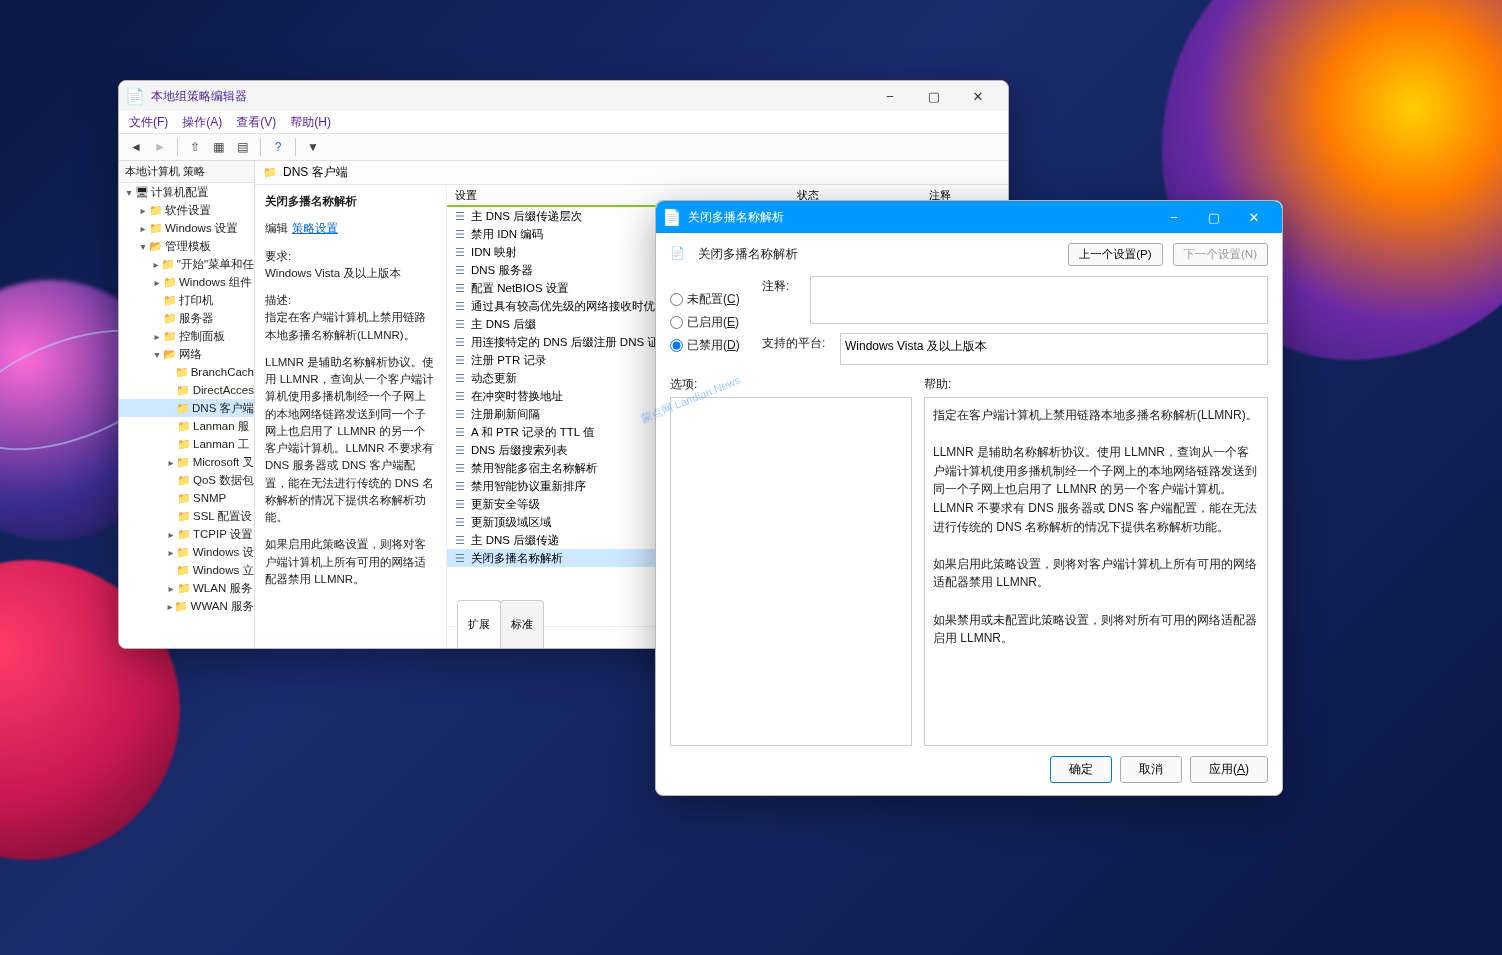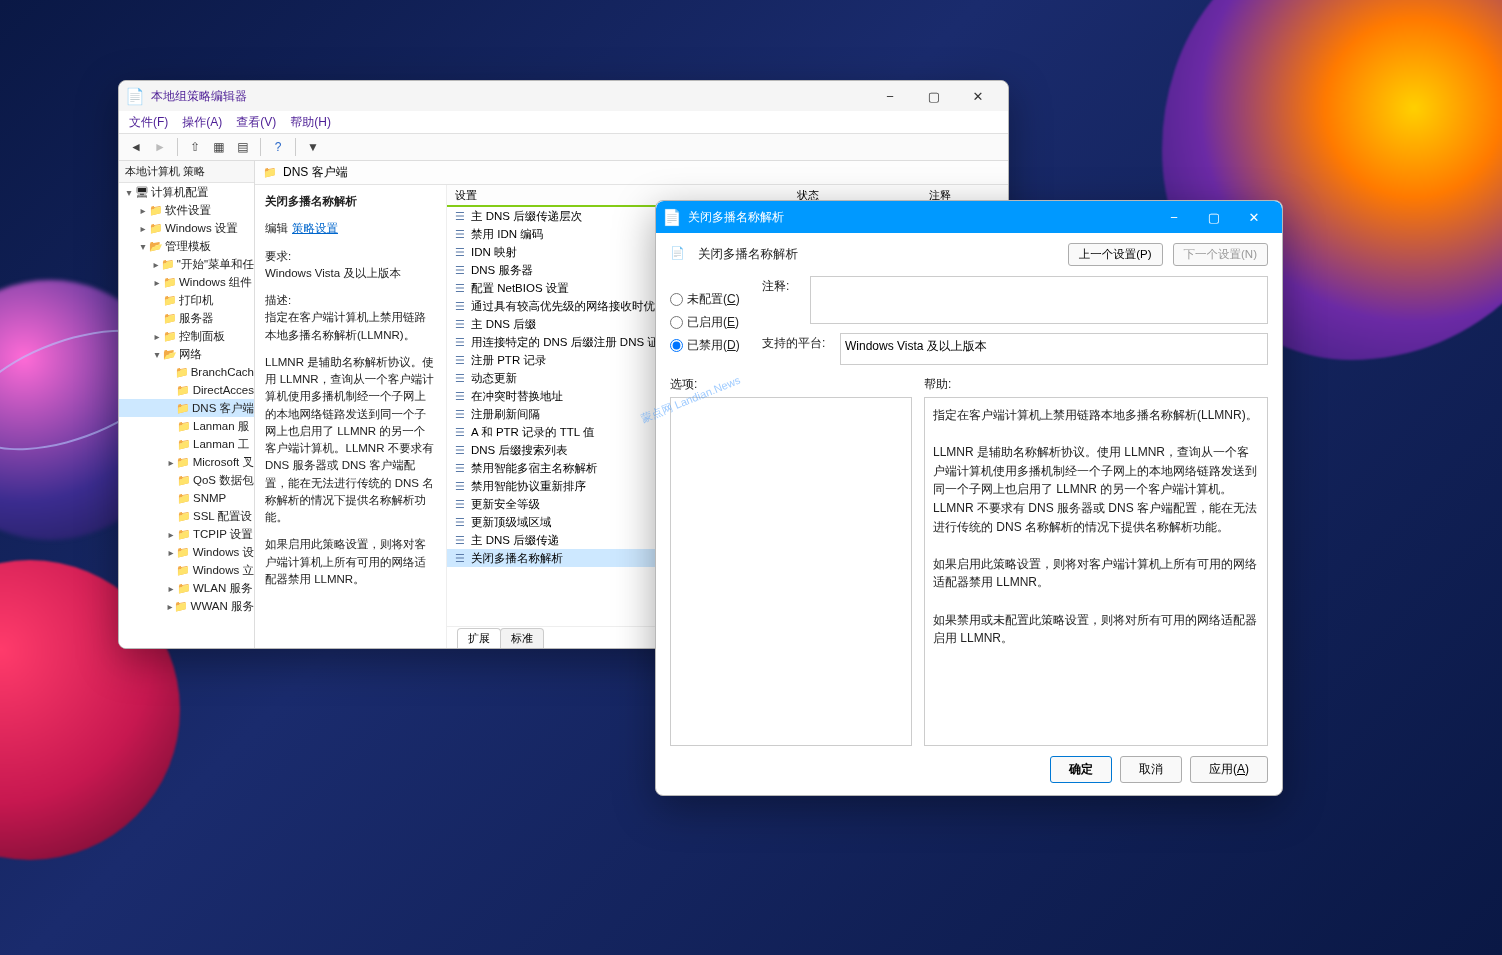--- a/index.html
+++ b/index.html
@@ -45,21 +45,21 @@
 .settings { flex: 1; font-size: 11.5px; display:flex; flex-direction:column;}
 .shdr { display: flex; height: 22px; align-items: center; border-bottom: 2px solid #84cc16; background: #fdfdfd; font-size: 11px; }
 .shdr .c1 { width: 350px; padding-left: 8px; }
 .shdr .c2 { width: 132px; }
 .shdr .c3 { flex:1; }
 .slist { flex:1; overflow:hidden;}
 .srow { display: flex; align-items: center; height: 18px; padding-left: 8px; white-space:nowrap;}
 .srow.sel { background: #cde8ff; }
 .srow .si { width: 16px; color: #5a7aa8; font-size: 11px; }
 .tabsrow{ height:22px; display:flex; align-items:flex-end; padding-left:10px; gap:0; font-size:11px; border-top:1px solid #eee;}
-.tabsrow .tab{ padding:2px 10px; border:1px solid #ccc; border-bottom:none; background:#fff; border-radius:4px 4px 0 0; margin-right:-1px;}
+.tabsrow .tab{ padding:16px 10px; border:1px solid #ccc; border-bottom:none; background:#fff; border-radius:4px 4px 0 0; margin-right:-1px;}
 .tabsrow .tab.active{ background:#fff; position:relative; }
 .tabsrow .tab:not(.active){ background:#f3f3f3; }
 
 
 .dlg { left: 655px; top: 200px; width: 628px; height: 596px; border-radius: 8px; }
 .dlg .titlebar { background: #0099ff; color: #fff; height: 32px; }
 .dlg .titlebar .title { color: #fff; }
 .dlg .winbtn { color: #fff; width: 40px; height: 32px; }
 .dlg-body { padding: 10px 14px 12px; font-size: 12px; color: #222; height: calc(100% - 32px); display:flex; flex-direction:column;}
 .dlg-top { display: flex; align-items: center; gap: 10px; margin-bottom: 10px; }
@@ -77,21 +77,21 @@
 .plat-box textarea{ height:32px;}
 .lblcol{ font-size:12px; width:92px; padding-top:2px;}
 .mid { display:flex; gap:12px; flex:1; min-height:0;}
 .mid .opt { flex:0 0 242px; border:1px solid #ccc; padding:6px; background:#fff;}
 .mid .help { flex:1; border:1px solid #ccc; padding:8px; background:#fff; font-size:12px; line-height:1.55; overflow:auto; white-space:pre-wrap;}
 .mid-labels{ display:flex; gap:12px; font-size:12px; margin-bottom:4px;}
 .mid-labels .l1{ flex:0 0 242px;}
 .mid-labels .l2{ flex:1;}
 .btnrow{ display:flex; justify-content:flex-end; gap:8px; padding-top:10px;}
 .btnrow button{ font-size:12px; padding:4px 18px; border:1px solid #adadad; background:#f9f9f9; border-radius:3px;}
-.btnrow button.primary{ border-color:#0078d4;font-weight:bold;}
+.btnrow button.primary{ border-color:#0078d4;}
 .und{ text-decoration:underline;}
 </style>
 </head>
 <body>
 
 <div class="bg-blob"></div>
 <div class="bg-orb1"></div>
 <div class="bg-ring"></div>
 <div class="bg-orb2"></div>
 <div class="watermark">蒙点网 Landian.News</div>

